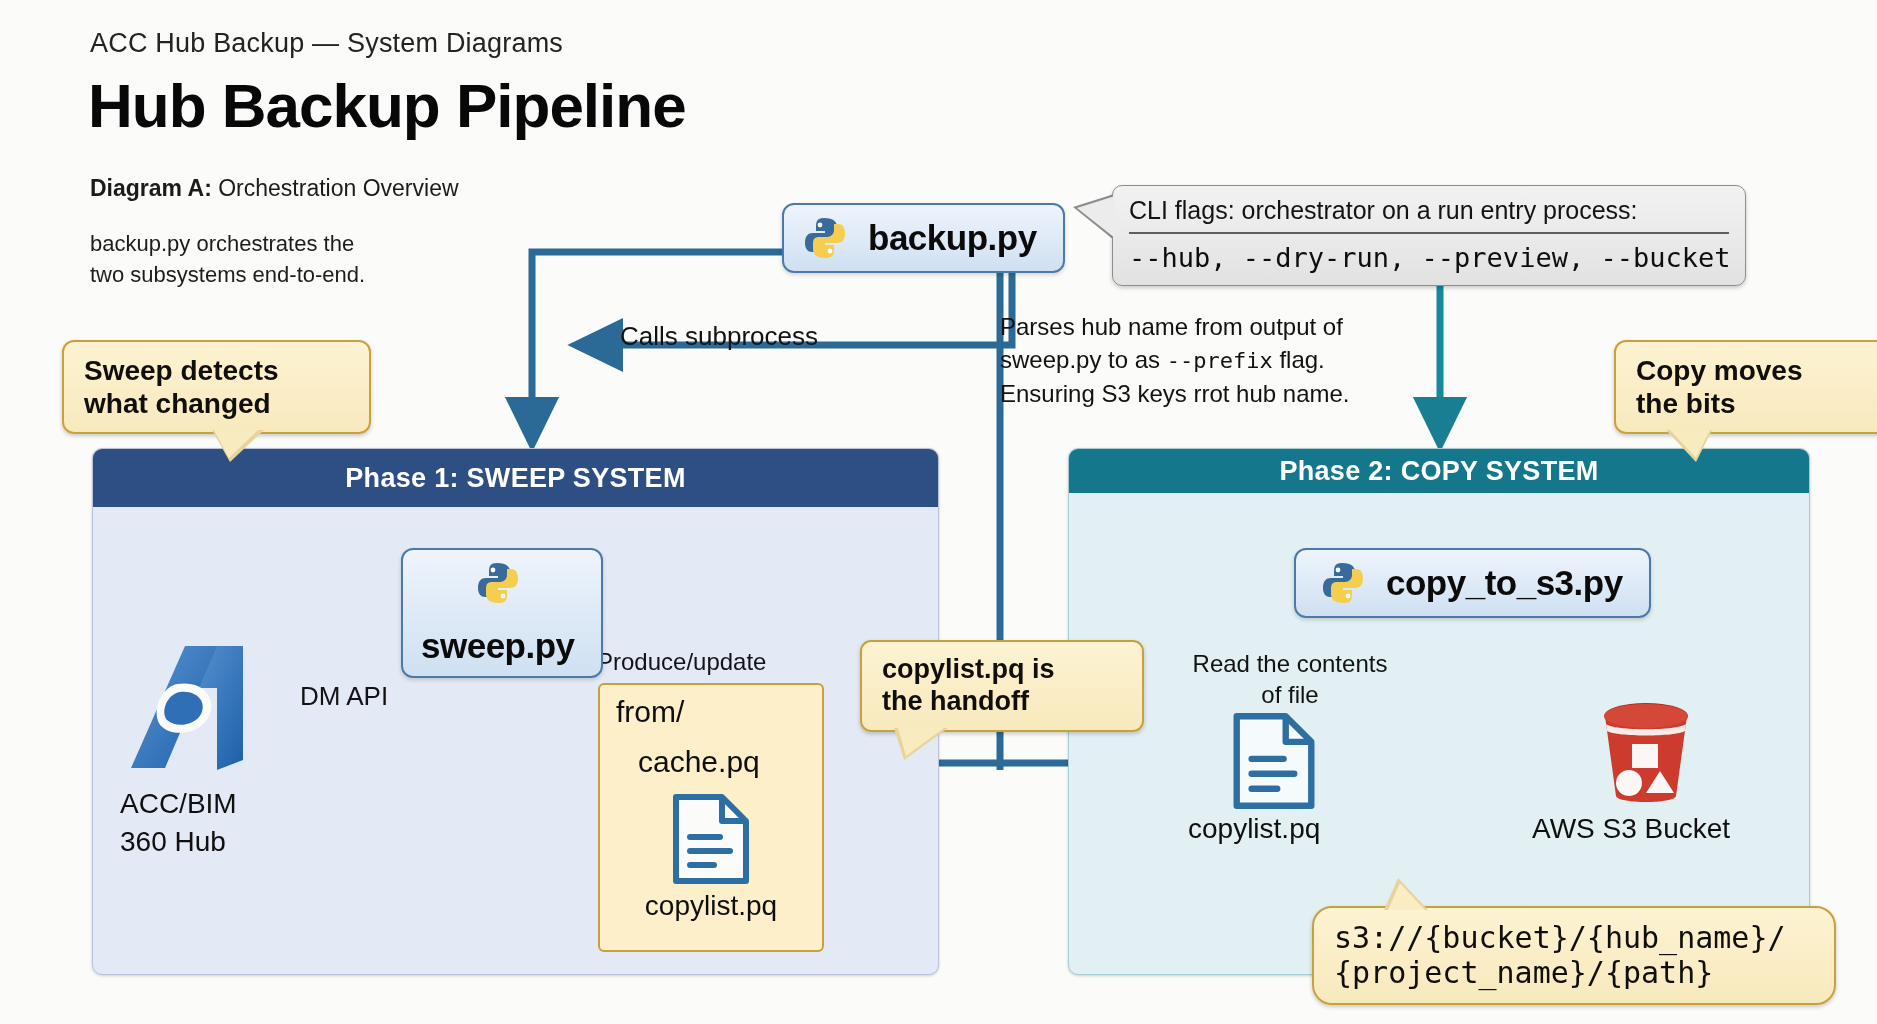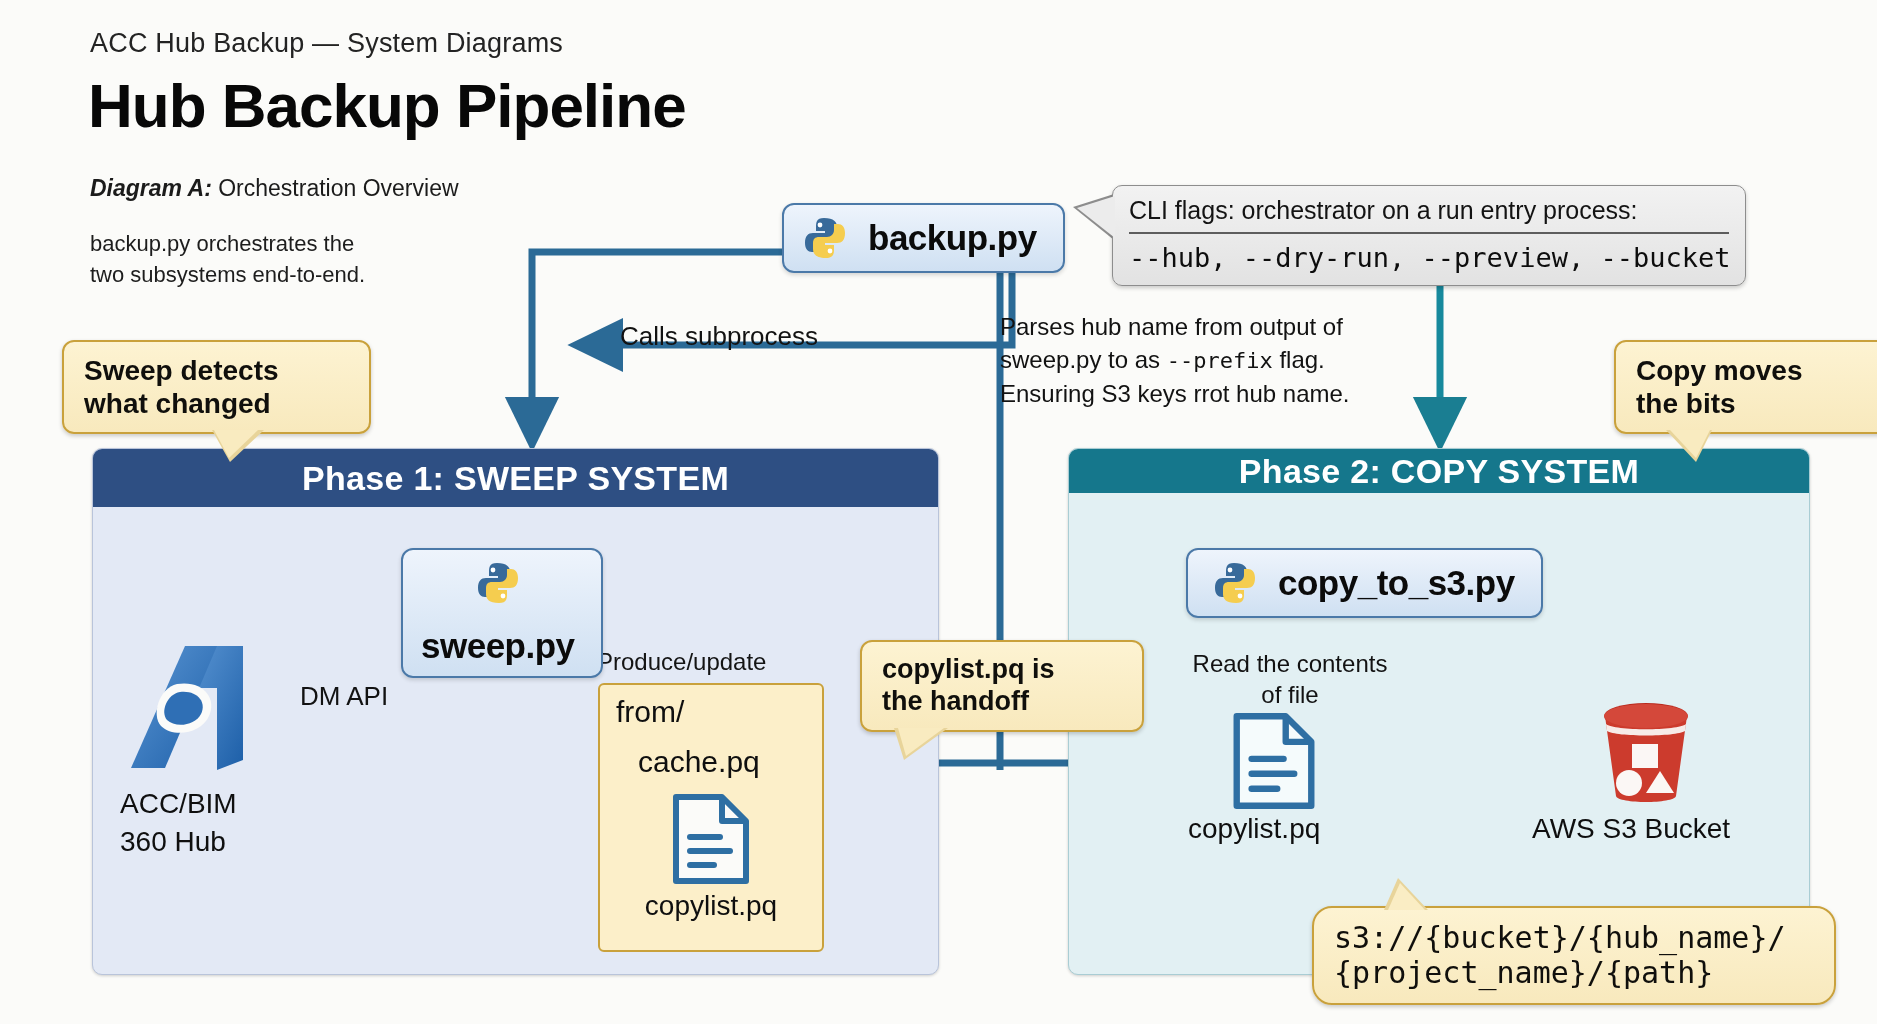--- a/index.html
+++ b/index.html
@@ -11,66 +11,66 @@
     overflow:hidden;
     position:relative;
   }
   .stage{position:absolute;inset:0;}
   .abs{position:absolute;}
 
   
   #eyebrow{left:90px;top:28px;font-size:27px;color:#232323;letter-spacing:.2px;}
   #title{left:88px;top:70px;font-size:62px;font-weight:bold;letter-spacing:-1px;color:#080808;}
   #dgline{left:90px;top:175px;font-size:23px;color:#1b1b1b;}
-  #dgline b{font-weight:bold;font-style:italic;}
+  #dgline b{font-weight:bold;}
   #subcopy{left:90px;top:228px;font-size:22px;line-height:31px;color:#1d1d1d;}
 
   
   .panel{border-radius:10px;overflow:hidden;box-shadow:0 1px 3px rgba(0,0,0,.18);}
   .panel-head{
-    text-align:center;color:#fff;font-weight:bold;font-size:34px;
+    text-align:center;color:#fff;font-weight:bold;font-size:27px;
     letter-spacing:.3px;display:flex;align-items:center;justify-content:center;
   }
   #sweep-panel{left:92px;top:448px;width:845px;height:525px;background:#e3e9f5;border:1px solid #b9c4da;}
   #sweep-panel .panel-head{height:58px;background:#2e4f83;}
   #copy-panel{left:1068px;top:448px;width:740px;height:525px;background:#e2f0f3;border:1px solid #a9cdd4;}
   #copy-panel .panel-head{height:44px;background:#15778c;}
 
   
   .pynode{
     display:flex;align-items:center;gap:20px;
     border-radius:12px;padding:10px 26px 10px 18px;
     background:linear-gradient(180deg,#eef4fc 0%,#cfe0f2 100%);
     border:2px solid #4b79a8;box-shadow:0 2px 4px rgba(0,0,0,.16);
   }
   .pynode .lbl{font-size:35px;font-weight:bold;color:#0b0b0b;letter-spacing:-.5px;}
   #backup-node{left:782px;top:203px;}
   #sweep-node{left:401px;top:548px;flex-direction:column;}
-  #copy-node{left:1186px;top:548px;padding-left:24px;}
+  #copy-node{left:1294px;top:548px;padding-left:24px;}
 
   
   .bubble{
     background:linear-gradient(180deg,#fdf3d2 0%,#f8e9bd 100%);
     border:2px solid #c9a13c;border-radius:12px;
     box-shadow:0 2px 4px rgba(0,0,0,.2);
     text-align:left;font-weight:bold;color:#100f0c;
     padding:12px 20px;line-height:1.18;
   }
   .bubble .tail{
     position:absolute;width:0;height:0;
   }
   #cb-sweep{left:62px;top:340px;width:265px;font-size:28px;}
   #cb-sweep .tail{left:148px;bottom:-30px;border-left:18px solid transparent;border-right:34px solid transparent;border-top:32px solid #e8d49a;}
   #cb-sweep .tail2{left:150px;bottom:-26px;border-left:15px solid transparent;border-right:29px solid transparent;border-top:28px solid #f9ebc0;}
 
   #cb-copy{left:1614px;top:340px;width:235px;font-size:28px;}
   #cb-copy .tail{left:50px;bottom:-30px;border-left:30px solid transparent;border-right:16px solid transparent;border-top:32px solid #e8d49a;}
   #cb-copy .tail2{left:54px;bottom:-26px;border-left:26px solid transparent;border-right:14px solid transparent;border-top:28px solid #f9ebc0;}
 
-  #cb-handoff{left:860px;top:640px;width:240px;font-size:27px;}
+  #cb-handoff{left:860px;top:640px;width:240px;font-size:27px;border-radius:11px;}
   #cb-handoff .tail{left:32px;bottom:-30px;border-left:10px solid transparent;border-right:44px solid transparent;border-top:32px solid #e8d49a;}
   #cb-handoff .tail2{left:36px;bottom:-26px;border-left:8px solid transparent;border-right:38px solid transparent;border-top:28px solid #f9ebc0;}
 
   #cb-s3path{
     left:1312px;top:906px;width:480px;font-size:30px;
     font-family:"DejaVu Sans Mono","Liberation Mono",monospace;font-weight:normal;border-radius:20px;
   }
   #cb-s3path .tail{left:70px;top:-30px;border-left:14px solid transparent;border-right:30px solid transparent;border-bottom:32px solid #e8d49a;}
   #cb-s3path .tail2{left:74px;top:-25px;border-left:12px solid transparent;border-right:25px solid transparent;border-bottom:27px solid #faedc4;}
 

